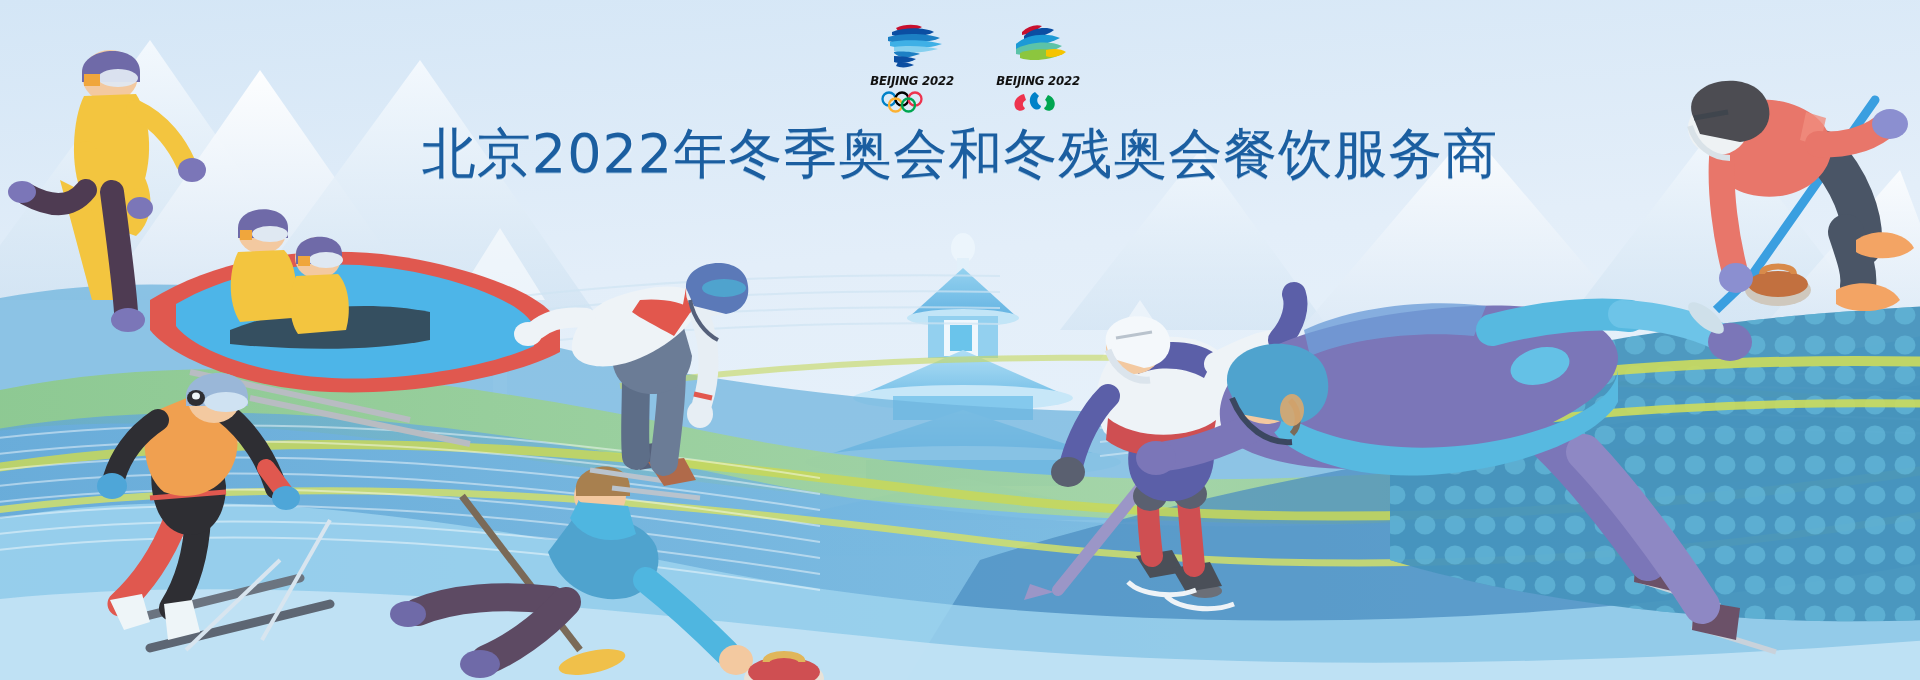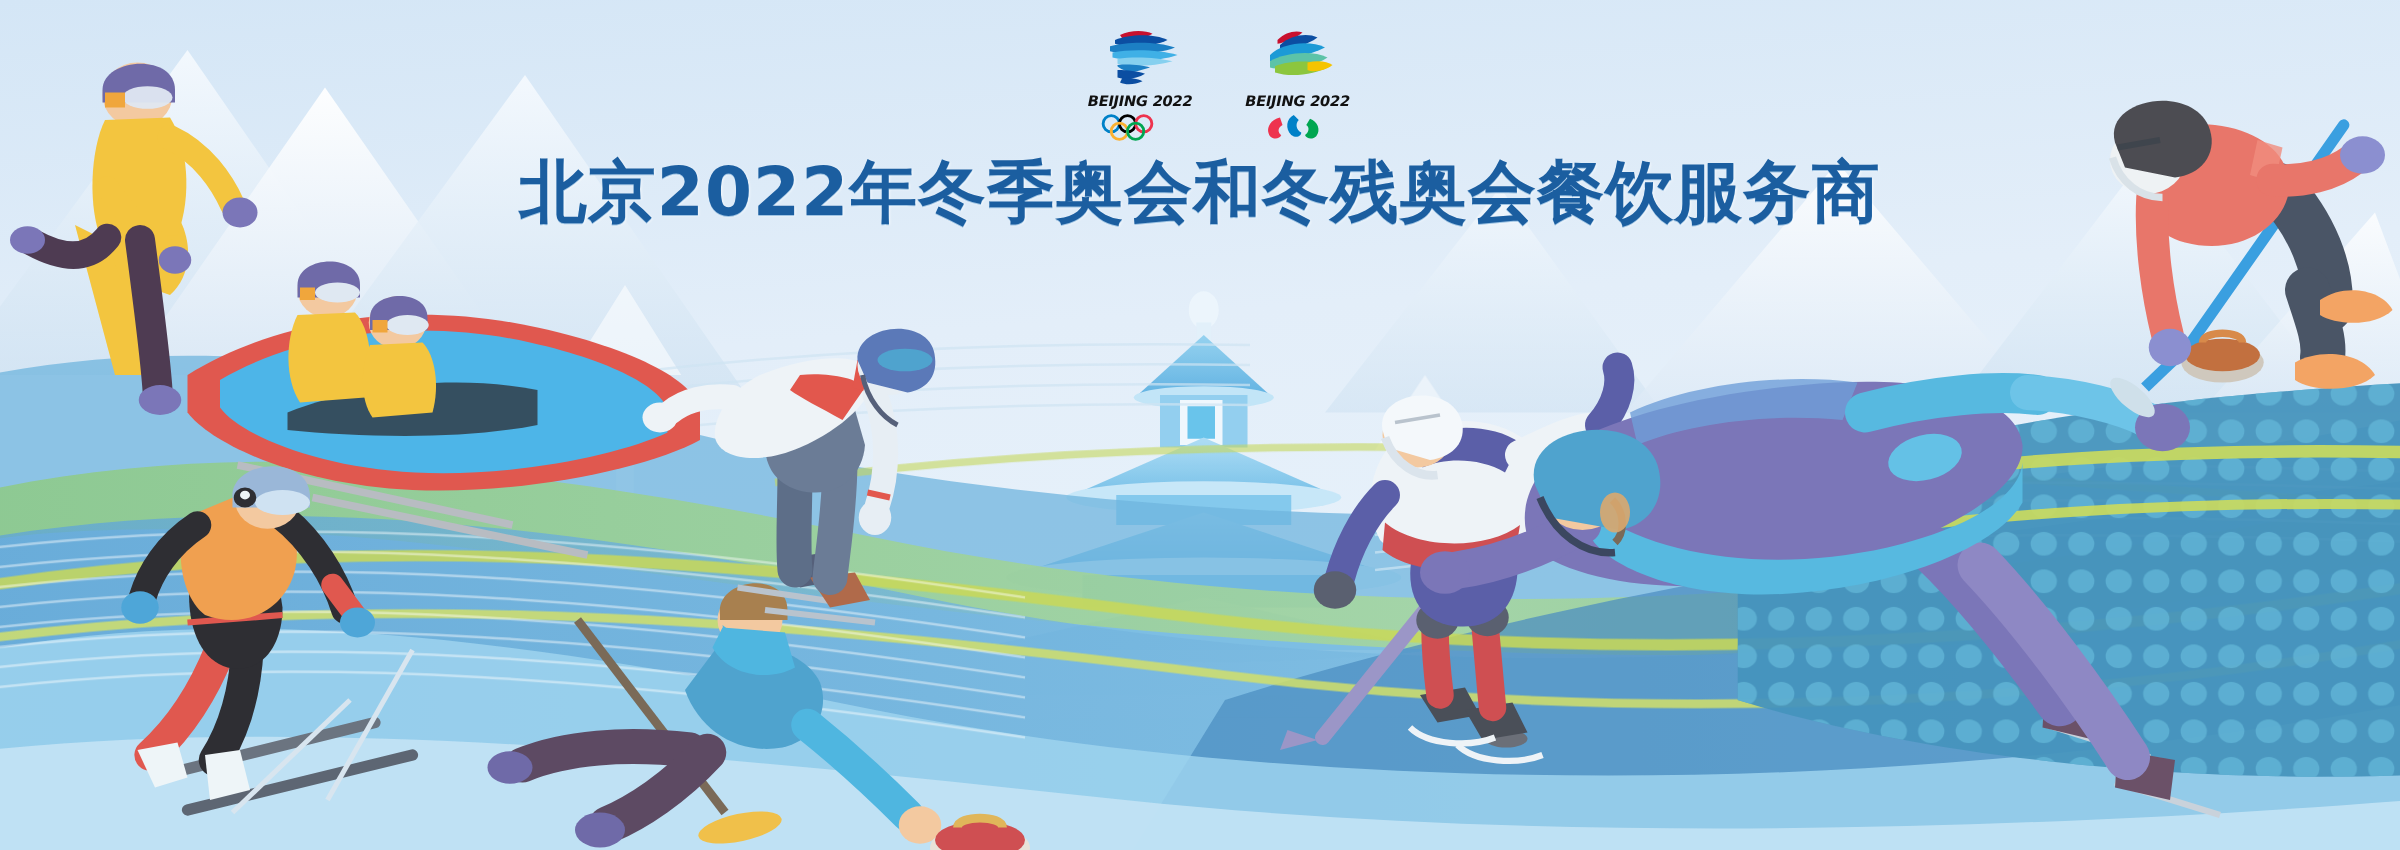--- a/index.html
+++ b/index.html
@@ -29,21 +29,21 @@
     margin-top:2px;white-space:nowrap;
     transform:scaleX(1.02);
   }
   .emblem .rings{margin-top:3px;height:22px;}
 
   
   #title{
     position:absolute;left:0;top:118px;width:1920px;
     text-align:center;z-index:45;
     font-family:"DejaVu Sans","Liberation Sans",sans-serif;
-    font-weight:bold;
+    font-weight:normal;
     font-size:54px;
     letter-spacing:1px;
     color:#1b5ea0;
     text-shadow:0 1px 0 #9fc4e3, 1px 1px 2px rgba(255,255,255,.6);
     white-space:nowrap;
   }
 </style>
 </head>
 <body>
 

